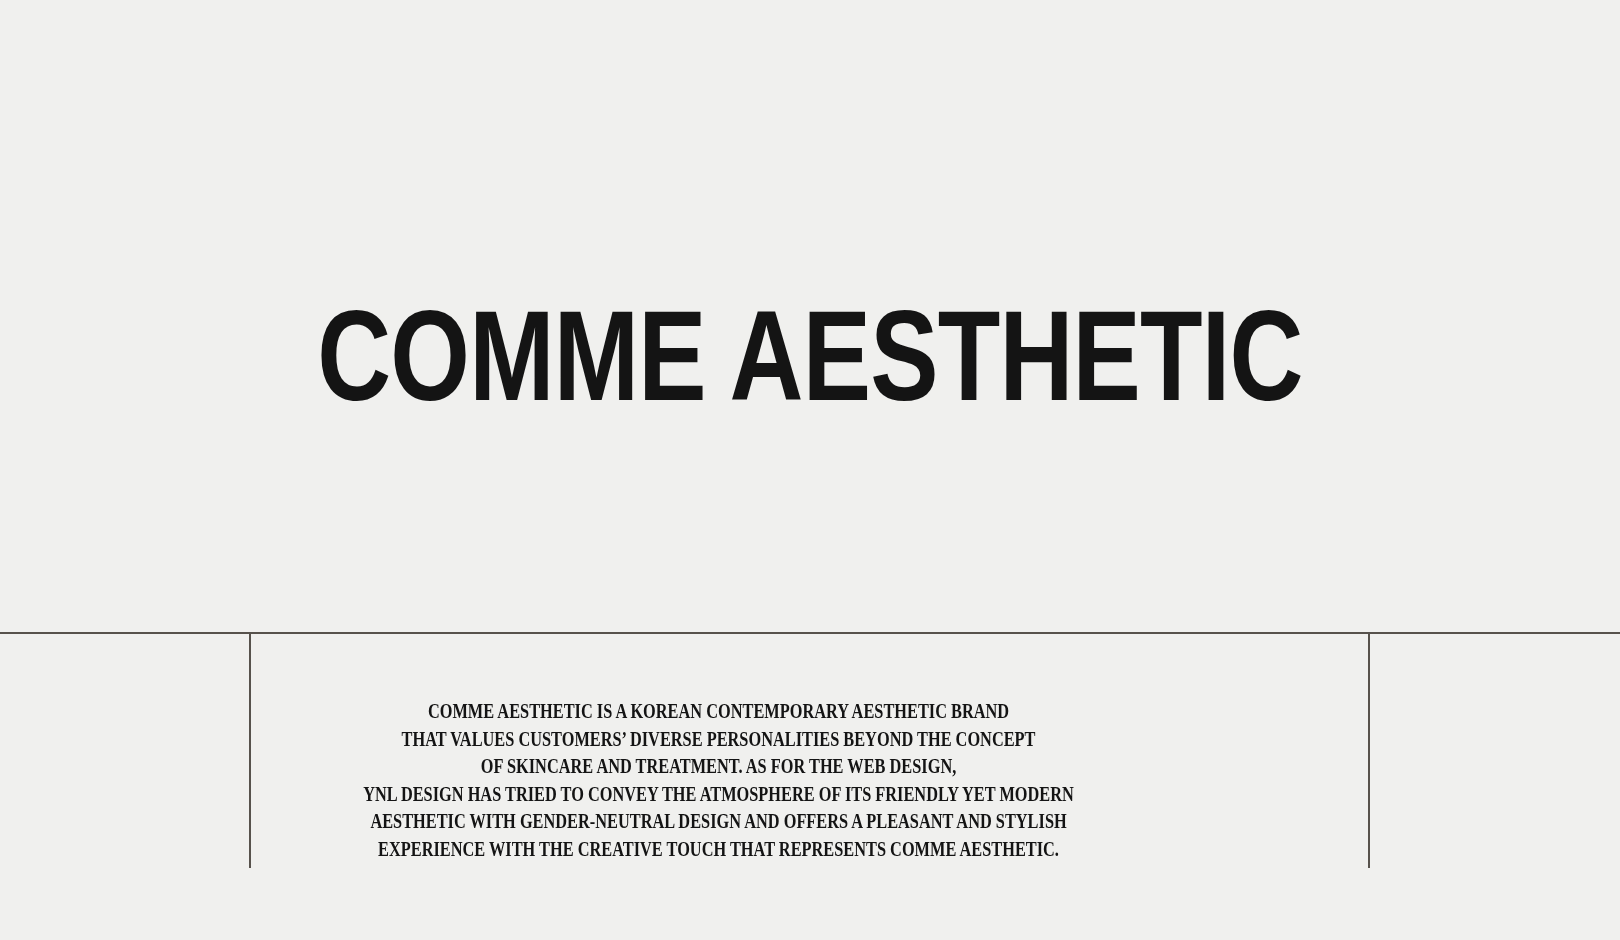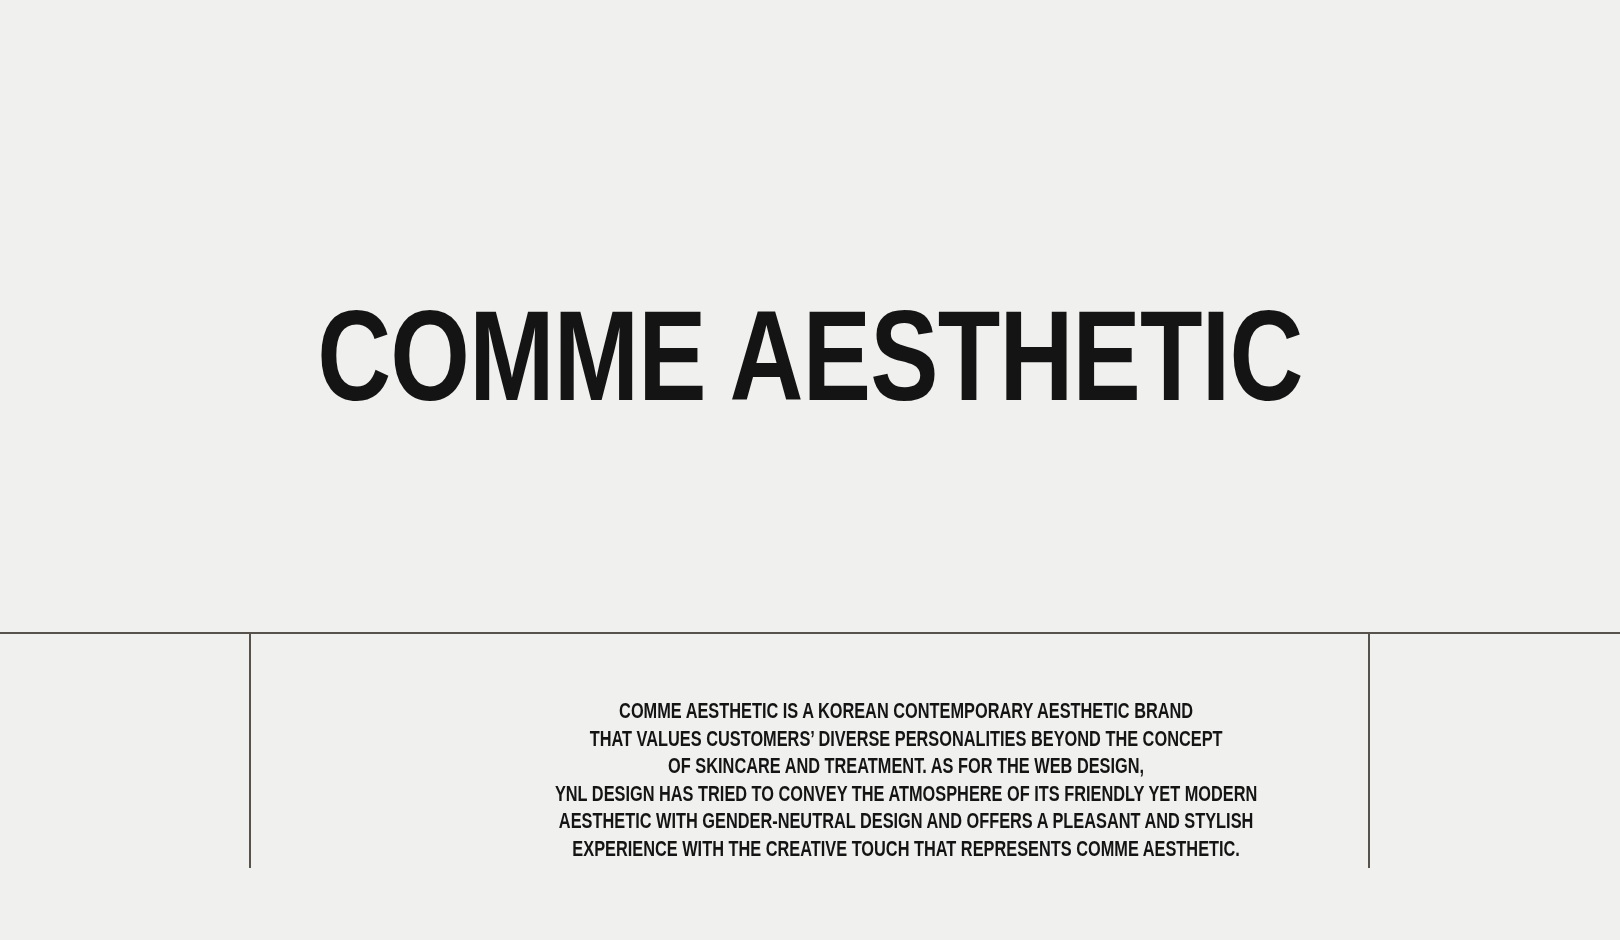--- a/index.html
+++ b/index.html
@@ -49,22 +49,23 @@
     display:flex;
     min-height:0;
   }
   .col-left{
     width:249px;
     border-right:2px solid var(--divider);
   }
   .col-center{
     flex:1;
     display:flex;
-    justify-content:flex-end;
+    justify-content:flex-start;
     align-items:flex-start;
+    font-family:Liberation Serif, serif;
   }
   .col-right{
     width:250px;
     border-left:2px solid var(--divider);
   }
   .about{
     margin:0;
     padding-top:64px;
     text-align:center;
     font-weight:700;

